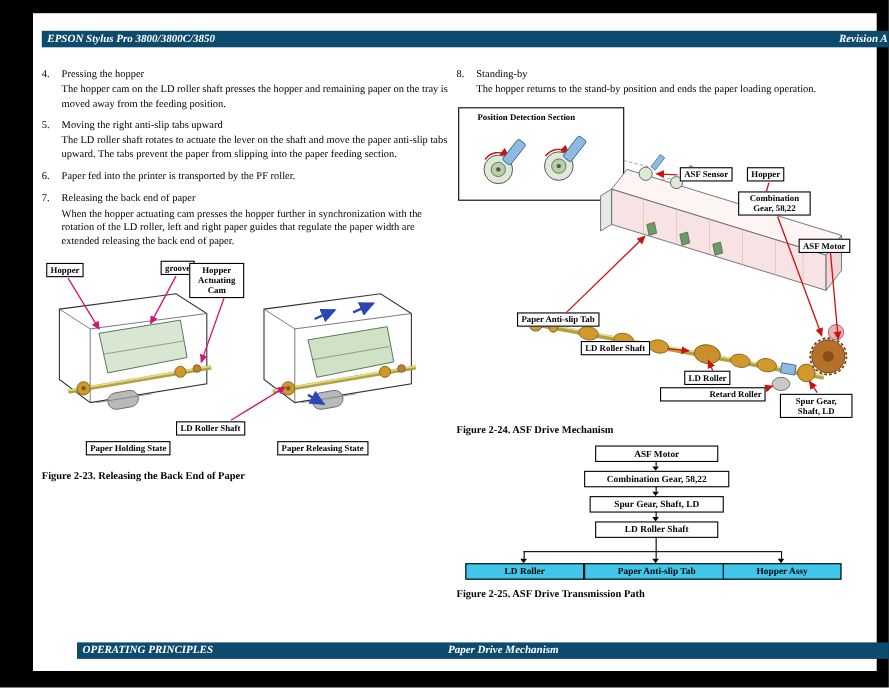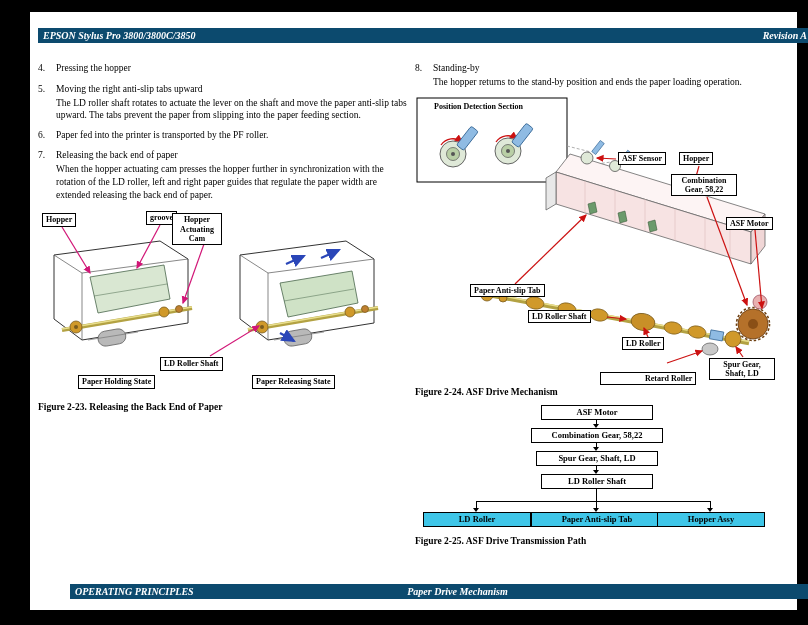--- a/index.html
+++ b/index.html
@@ -57,20 +57,21 @@
     <span class="bar-left">EPSON Stylus Pro 3800/3800C/3850</span>
     <span class="bar-right">Revision A</span>
   </div>
 
   <div class="col col-left">
 
     <div class="item">
       <span class="num">4.</span>
       <div class="itembody">
         <div class="ititle">Pressing the hopper</div>
+        <div class="itext">The hopper cam on the LD roller shaft presses the hopper and remaining paper on the tray is moved away from the feeding position.</div>
       </div>
     </div>
 
     <div class="item">
       <span class="num">5.</span>
       <div class="itembody">
         <div class="ititle">Moving the right anti-slip tabs upward</div>
         <div class="itext">The LD roller shaft rotates to actuate the lever on the shaft and move the paper anti-slip tabs upward. The tabs prevent the paper from slipping into the paper feeding section.</div>
       </div>
     </div>
@@ -255,21 +256,21 @@
       </svg>
 
       <div class="inset-title">Position Detection Section</div>
       <div class="lbl" style="left:203px;top:56px;">ASF Sensor</div>
       <div class="lbl" style="left:264px;top:56px;">Hopper</div>
       <div class="lbl lblw" style="left:256px;top:78px;width:58px;">Combination Gear, 58,22</div>
       <div class="lbl" style="left:311px;top:121px;">ASF Motor</div>
       <div class="lbl" style="left:55px;top:188px;">Paper Anti-slip Tab</div>
       <div class="lbl" style="left:113px;top:214px;">LD Roller Shaft</div>
       <div class="lbl" style="left:207px;top:241px;">LD Roller</div>
-      <div class="lbl" style="left:185px;top:276px;padding-left:44px;">Retard Roller</div>
+      <div class="lbl" style="left:185px;top:256px;padding-left:44px;">Retard Roller</div>
       <div class="lbl lblw" style="left:294px;top:262px;width:58px;">Spur Gear, Shaft, LD</div>
     </div>
     <div class="caption">Figure 2-24.  ASF Drive Mechanism</div>
 
     <div class="fig25">
       <div class="fbox" style="left:126px;top:0;width:110px;">ASF Motor</div>
       <div class="vl" style="left:181px;top:14px;height:5px;"></div>
       <div class="ah" style="left:178px;top:19px;"></div>
 
       <div class="fbox" style="left:116px;top:23px;width:130px;">Combination Gear, 58,22</div>

